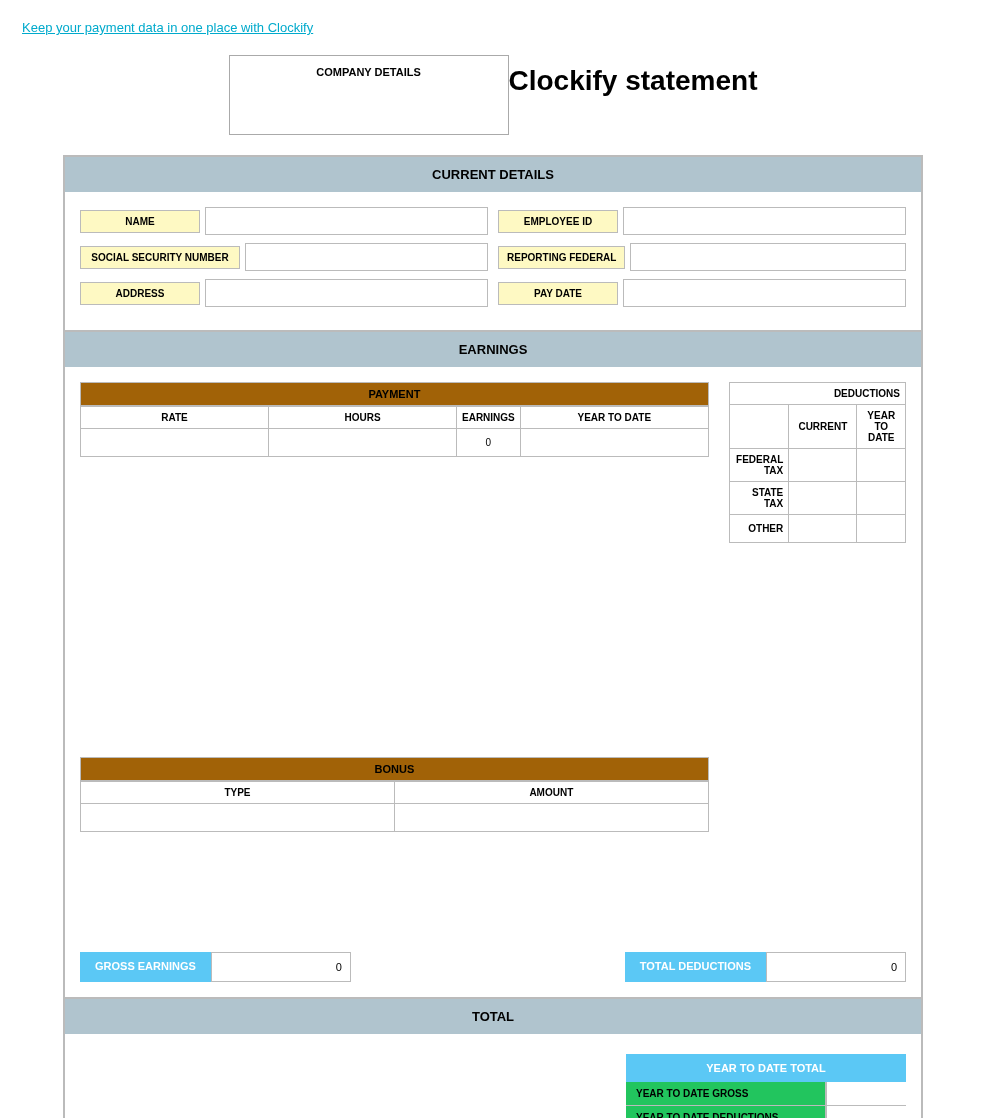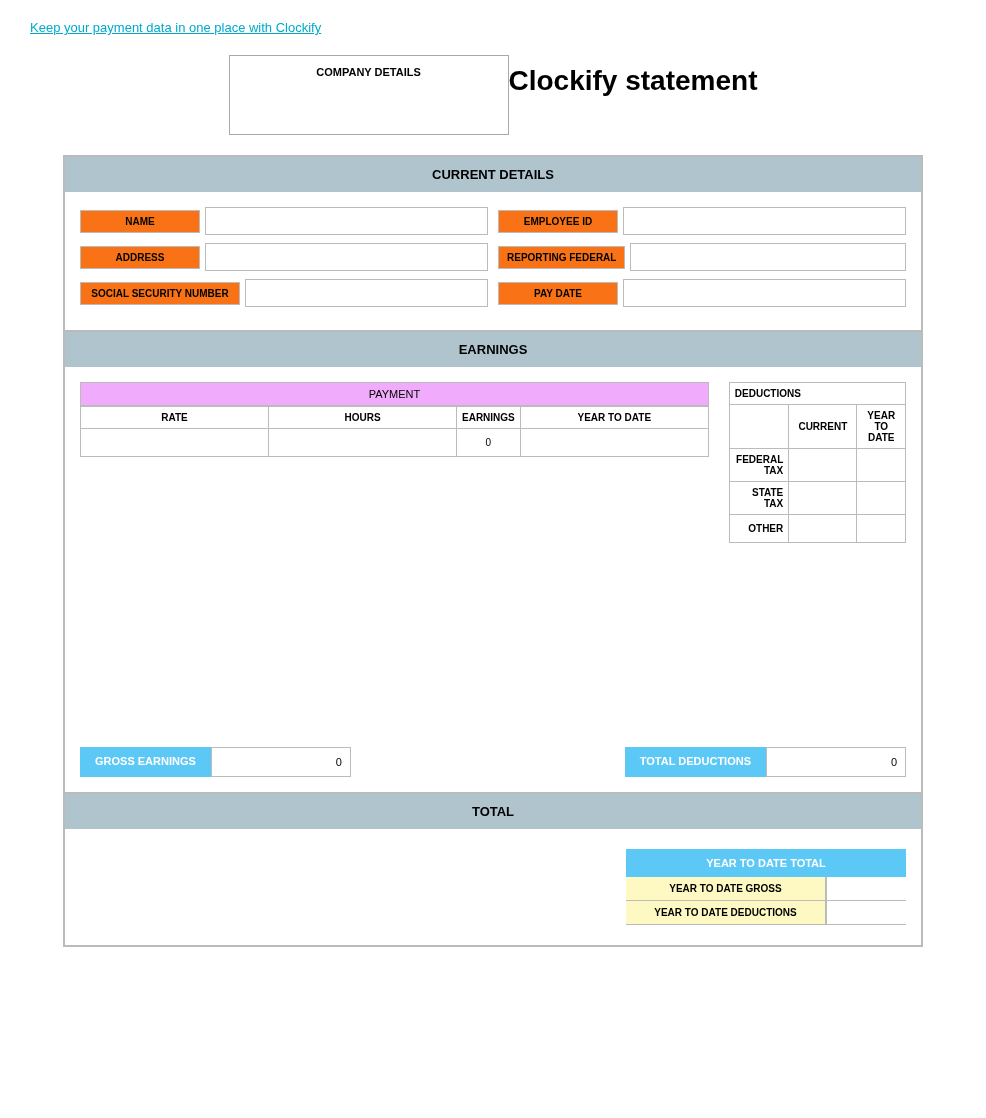--- a/index.html
+++ b/index.html
@@ -1,67 +1,67 @@
 <!DOCTYPE html>
 <html><head>
   <meta charset="utf-8">
   <style>
     * { box-sizing: border-box; margin: 0; padding: 0; }
     body { font-family: Arial, sans-serif; background: #fff; font-size: 12px; color: #000; }
 
-    .top-link { padding: 20px 30px; }
+    .top-link { padding: 20px 22px; }
     .top-link a { color: #00aacc; text-decoration: underline; font-size: 13px; }
 
     .page-container { width: 900px; margin: 0 auto; padding-bottom: 40px; }
 
     .header-row { display: flex; align-items: flex-start; justify-content: center; margin-bottom: 20px; }
     .company-box { border: 1px solid #aaa; width: 280px; min-height: 80px; padding: 10px; }
     .company-box-label { font-weight: bold; font-size: 11px; text-align: center; }
     .page-title { font-size: 28px; font-weight: bold; padding-top: 10px; }
 
     .section { border: 1px solid #bbb; margin-bottom: 0; }
 
     .section-header { background: #b0c4ce; text-align: center; font-weight: bold; font-size: 13px; padding: 10px; }
 
     .section-body { padding: 15px; }
 
     
     .employee-grid { display: grid; grid-template-columns: 1fr 1fr; gap: 10px; }
     .field-row { display: flex; align-items: center; gap: 5px; margin-bottom: 8px; }
-    .field-label { background: #f97316; border: 1px solid #bbb; padding: 5px 8px; font-size: 10px; font-weight: bold; white-space: nowrap; min-width: 120px; text-align: center; }
+    .field-label { background: #fef9c3; border: 1px solid #bbb; padding: 5px 8px; font-size: 10px; font-weight: bold; white-space: nowrap; min-width: 120px; text-align: center; }
     .field-label.wide { min-width: 160px; }
     .field-input { border: 1px solid #bbb; padding: 5px; flex: 1; height: 28px; }
 
     
     .earnings-body { padding: 15px; }
     .earnings-columns { display: flex; gap: 20px; }
     .payment-section { flex: 0 0 350px; }
     .deductions-section { flex: 1; }
 
-    .sub-section-header { background: #f0abfc; border: 1px solid #bbb; text-align: center; font-weight: normal; font-size: 11px; padding: 5px; }
+    .sub-section-header { background: #a16207; border: 1px solid #bbb; text-align: center; font-weight: bold; font-size: 11px; padding: 5px; }
 
     table { width: 100%; border-collapse: collapse; }
     th { background: #fff; border: 1px solid #bbb; padding: 5px; font-size: 10px; font-weight: bold; text-align: center; }
     td { border: 1px solid #bbb; padding: 5px; font-size: 10px; text-align: center; min-height: 28px; height: 28px; }
 
     .deductions-table-wrap { margin-top: 0; }
 
     .bonus-section { margin-top: 15px; flex: 0 0 180px; }
 
     .totals-row { display: flex; gap: 20px; margin-top: 15px; align-items: center; }
     .total-box { display: flex; }
     .total-label { background: #5bc8f5; color: #fff; font-weight: bold; font-size: 11px; padding: 8px 15px; white-space: nowrap; }
     .total-value { border: 1px solid #bbb; padding: 8px; min-width: 140px; text-align: right; font-size: 11px; }
 
     
     .total-section-body { padding: 20px 15px; display: flex; justify-content: flex-end; }
     .ytd-table-wrap { width: 280px; }
     .ytd-header { background: #5bc8f5; color: #fff; text-align: center; font-weight: bold; font-size: 11px; padding: 8px; }
     .ytd-row { display: flex; border-bottom: 1px solid #bbb; }
-    .ytd-row-label { background: #fef9c3; border-right: 1px solid #bbb; padding: 6px 10px; font-size: 10px; font-weight: bold; flex: 1; text-align: center; }
+    .ytd-row-label { background: #22c55e; border-right: 1px solid #bbb; padding: 6px 10px; font-size: 10px; font-weight: bold; flex: 1; }
     .ytd-row-value { border: none; padding: 6px 10px; font-size: 10px; width: 80px; text-align: right; }
 
     .earnings-left { display: flex; flex-direction: column; gap: 10px; }
     .main-wrapper { border: 1px solid #bbb; margin: 0 20px; }
   </style>
 </head>
 <body>
 
 <div class="top-link">
   <a href="#">Keep your payment data in one place with Clockify</a>
@@ -81,25 +81,25 @@
       <div class="section-header">CURRENT DETAILS</div>
       <div class="section-body">
         <div class="employee-grid">
 
           <div>
             <div class="field-row">
               <div class="field-label">NAME</div>
               <input class="field-input" type="text" style="">
             </div>
             <div class="field-row">
+              <div class="field-label wide">SOCIAL SECURITY NUMBER</div>
+              <input class="field-input" type="text" style="">
+            </div>
+            <div class="field-row">
               <div class="field-label">ADDRESS</div>
-              <input class="field-input" type="text" style="">
-            </div>
-            <div class="field-row">
-              <div class="field-label wide">SOCIAL SECURITY NUMBER</div>
               <input class="field-input" type="text" style="">
             </div>
           </div>
 
           <div>
             <div class="field-row">
               <div class="field-label">EMPLOYEE ID</div>
               <input class="field-input" type="text" style="">
             </div>
             <div class="field-row">
@@ -136,28 +136,45 @@
                   <tr>
                     <td><input type="text" style="border: none; width: 100%; text-align: center;"></td>
                     <td><input type="text" style="border: none; width: 100%; text-align: center;"></td>
                     <td>0</td>
                     <td><input type="text" style="border: none; width: 100%; text-align: center;"></td>
                   </tr>
                 </tbody>
               </table>
             </div>
 
+            <div class="bonus-section">
+              <div class="sub-section-header">BONUS</div>
+              <table>
+                <thead>
+                  <tr>
+                    <th>TYPE</th>
+                    <th>AMOUNT</th>
+                  </tr>
+                </thead>
+                <tbody>
+                  <tr>
+                    <td><input type="text" style="border: none; width: 100%; text-align: center;"></td>
+                    <td><input type="text" style="border: none; width: 100%; text-align: center;"></td>
+                  </tr>
+                </tbody>
+              </table>
+            </div>
           </div>
 
           <div class="deductions-section">
             <div class="deductions-table-wrap">
               <table style="margin-top:0;">
                 <thead>
                   <tr>
-                    <th colspan="3" style="text-align:left;">DEDUCTIONS</th>
+                    <th colspan="3" style="text-align:right;">DEDUCTIONS</th>
                   </tr>
                   <tr>
                     <th></th>
                     <th>CURRENT</th>
                     <th>YEAR TO DATE</th>
                   </tr>
                 </thead>
                 <tbody id="deductions-tbody">
                 <tr>
       <td style="text-align:right;font-weight:bold;border-radius:15px;">FEDERAL TAX</td>

